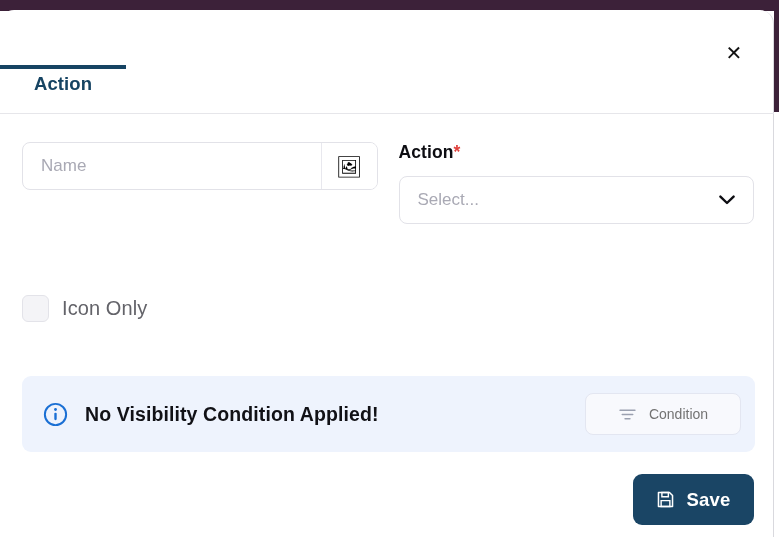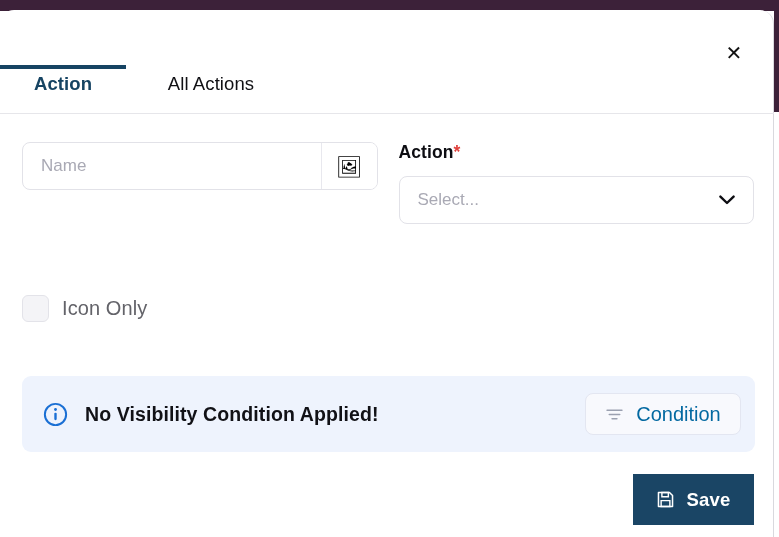--- a/index.html
+++ b/index.html
@@ -209,30 +209,30 @@
     border: 1px solid #e3e6f1;
     border-radius: 8px;
     display: flex;
     align-items: center;
     justify-content: center;
     gap: 12px;
     cursor: pointer;
     font-family: "Liberation Sans", sans-serif;
   }
   .cond-icon { width: 19px; height: 13px; }
-  .cond-label { font-size: 20px; color: #0369a1; }
+  .cond-label { font-size: 14px; color: #737373; }
 
   
   .save-btn {
     position: absolute;
     left: 633px; top: 464px;
     width: 121px; height: 51px;
     background: #1a4565;
     border: none;
-    border-radius: 0;
+    border-radius: 9px;
     display: flex;
     align-items: center;
     justify-content: center;
     gap: 11px;
     cursor: pointer;
     font-family: "Liberation Sans", sans-serif;
   }
   .save-icon { width: 19px; height: 19px; }
   .save-label { font-size: 18.5px; font-weight: 700; color: #ffffff; letter-spacing: .2px; }
 </style>
@@ -243,21 +243,20 @@
 
   <div id="backdrop-top"></div>
   <div id="backdrop-right"></div>
 
   <div id="card">
 
     <button class="close-btn">✕</button>
 
     <div class="tabs">
       <button class="tab tab-action">Action</button>
-      <button class="tab tab-all">All Actions</button>
     </div>
     <div class="tab-underline"></div>
 
     <div class="form-row">
 
       <div class="field">
         <div class="input-shell">
           <input class="text-input" type="text" placeholder="Name" style="">
           <div class="input-addon">
             <span class="img-glyph">🖼</span>

